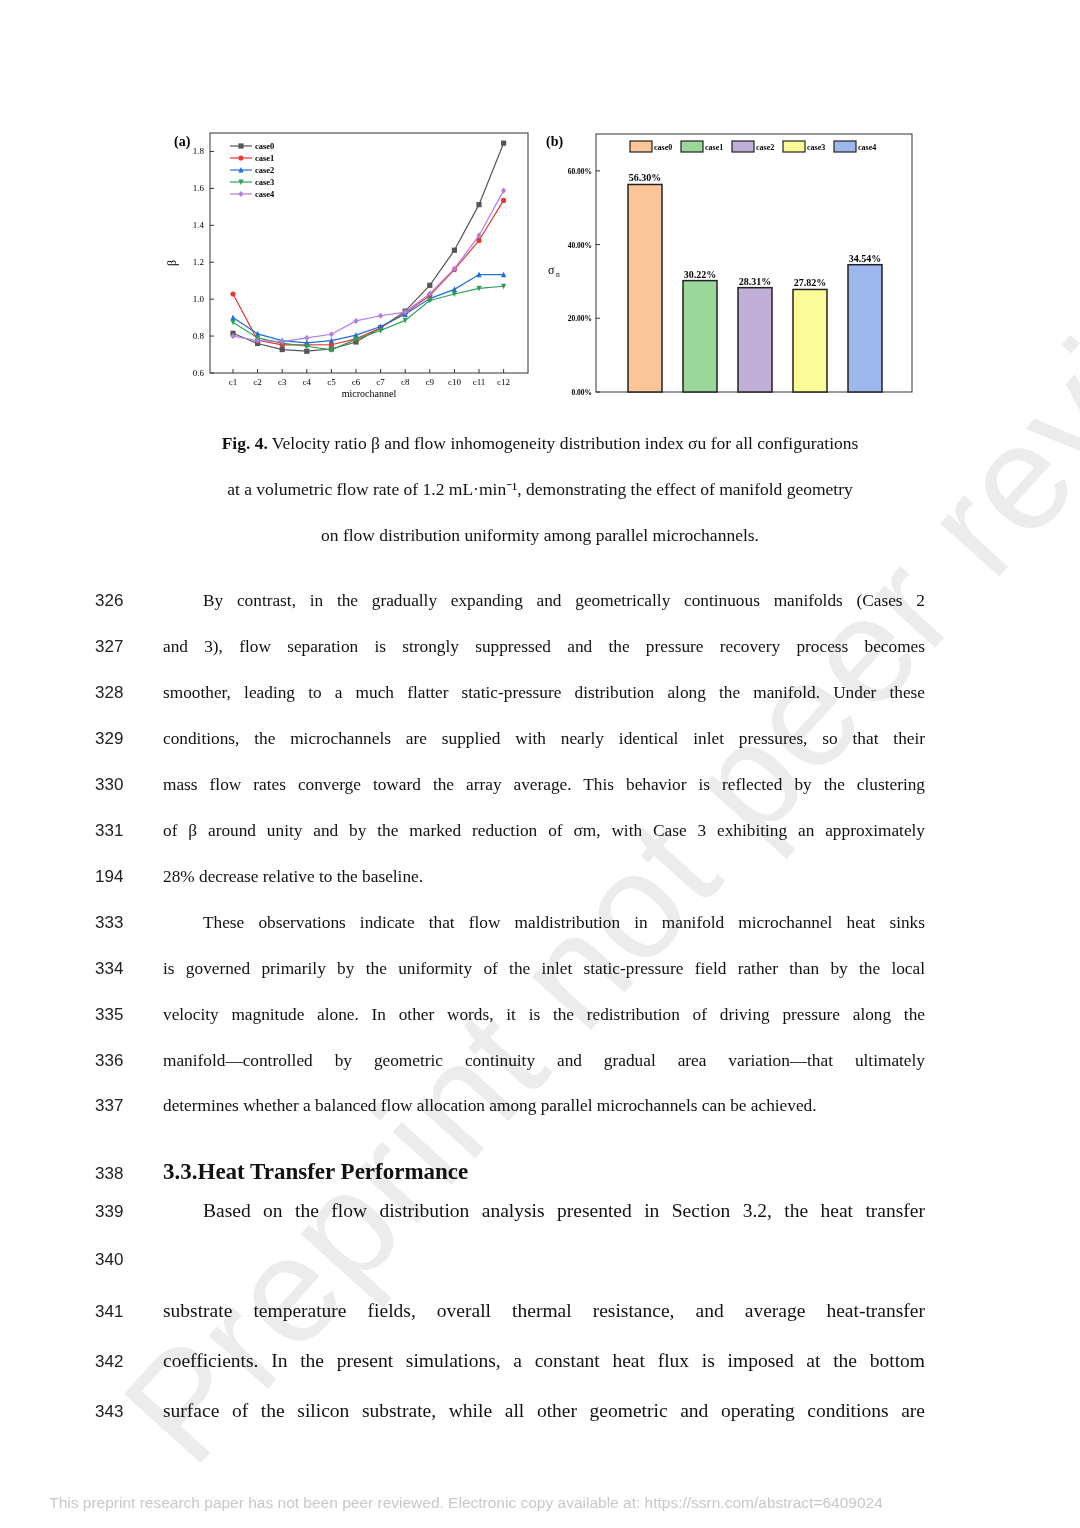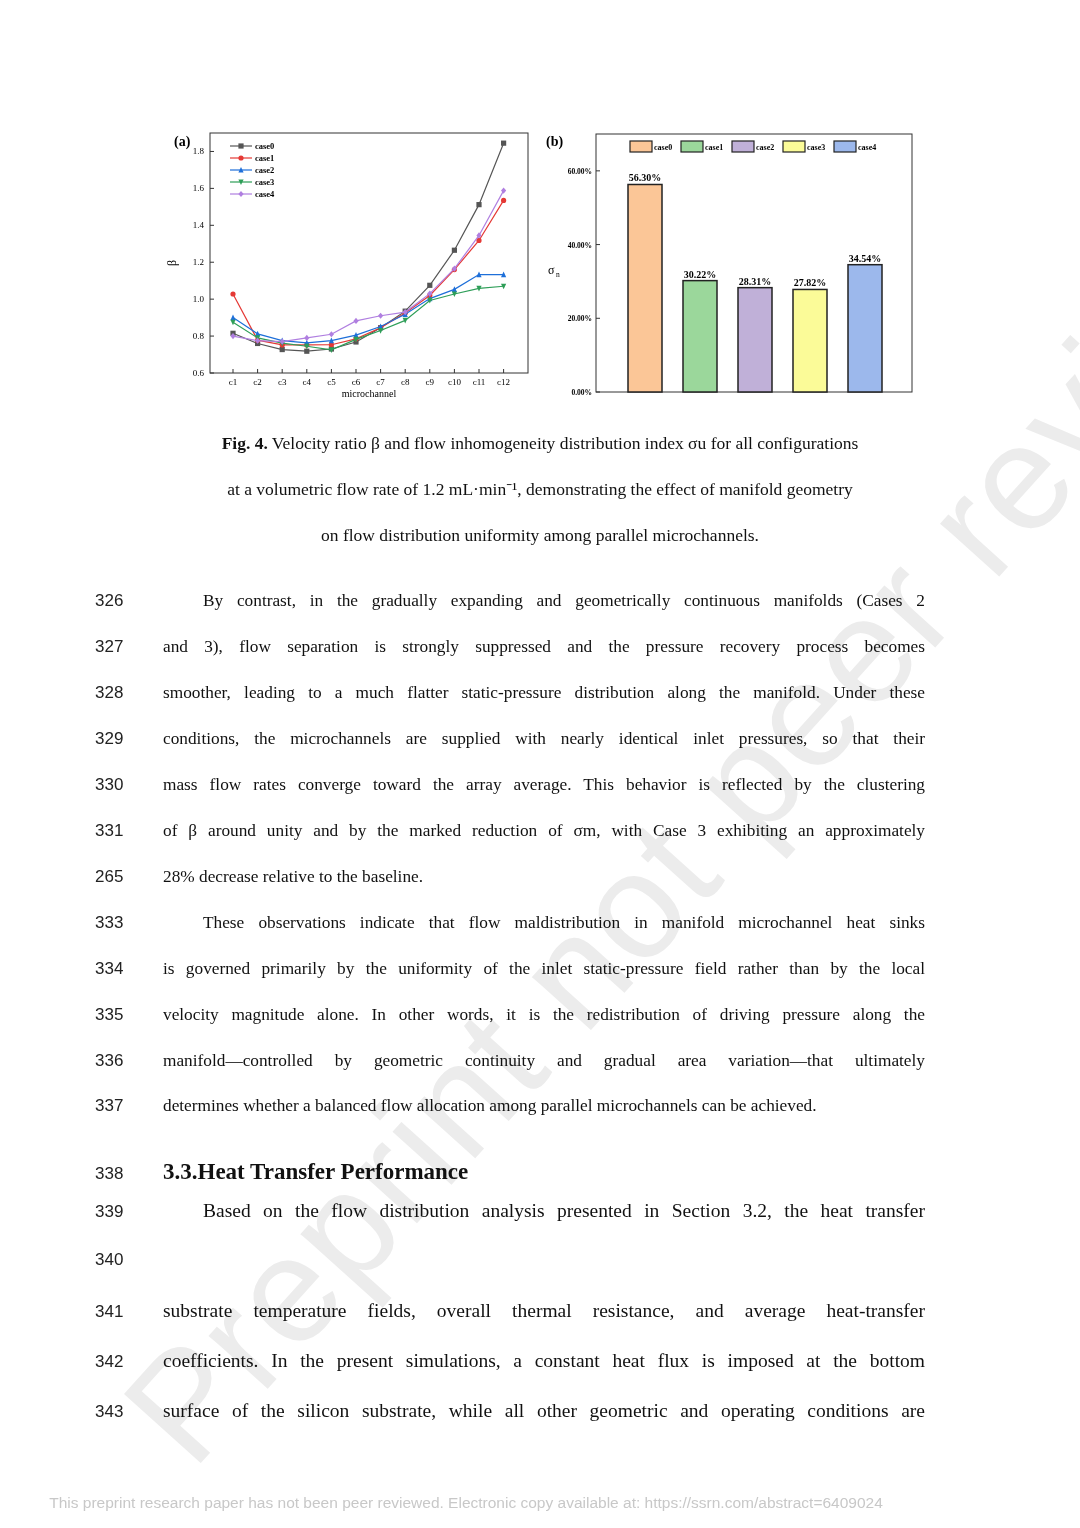--- a/index.html
+++ b/index.html
@@ -212,21 +212,21 @@
     </div>
   <div class="line" style="top:742px">
       <span class="ln">330</span>
       <span class="txt">mass flow rates converge toward the array average. This behavior is reflected by the clustering</span>
     </div>
   <div class="line" style="top:788px">
       <span class="ln">331</span>
       <span class="txt">of β around unity and by the marked reduction of σm, with Case 3 exhibiting an approximately</span>
     </div>
   <div class="line" style="top:834px">
-      <span class="ln">265</span>
+      <span class="ln">194</span>
       <span class="txt last">28% decrease relative to the baseline.</span>
     </div>
   <div class="line" style="top:880px">
       <span class="ln">333</span>
       <span class="txt indent">These observations indicate that flow maldistribution in manifold microchannel heat sinks</span>
     </div>
   <div class="line" style="top:926px">
       <span class="ln">334</span>
       <span class="txt">is governed primarily by the uniformity of the inlet static-pressure field rather than by the local</span>
     </div>

